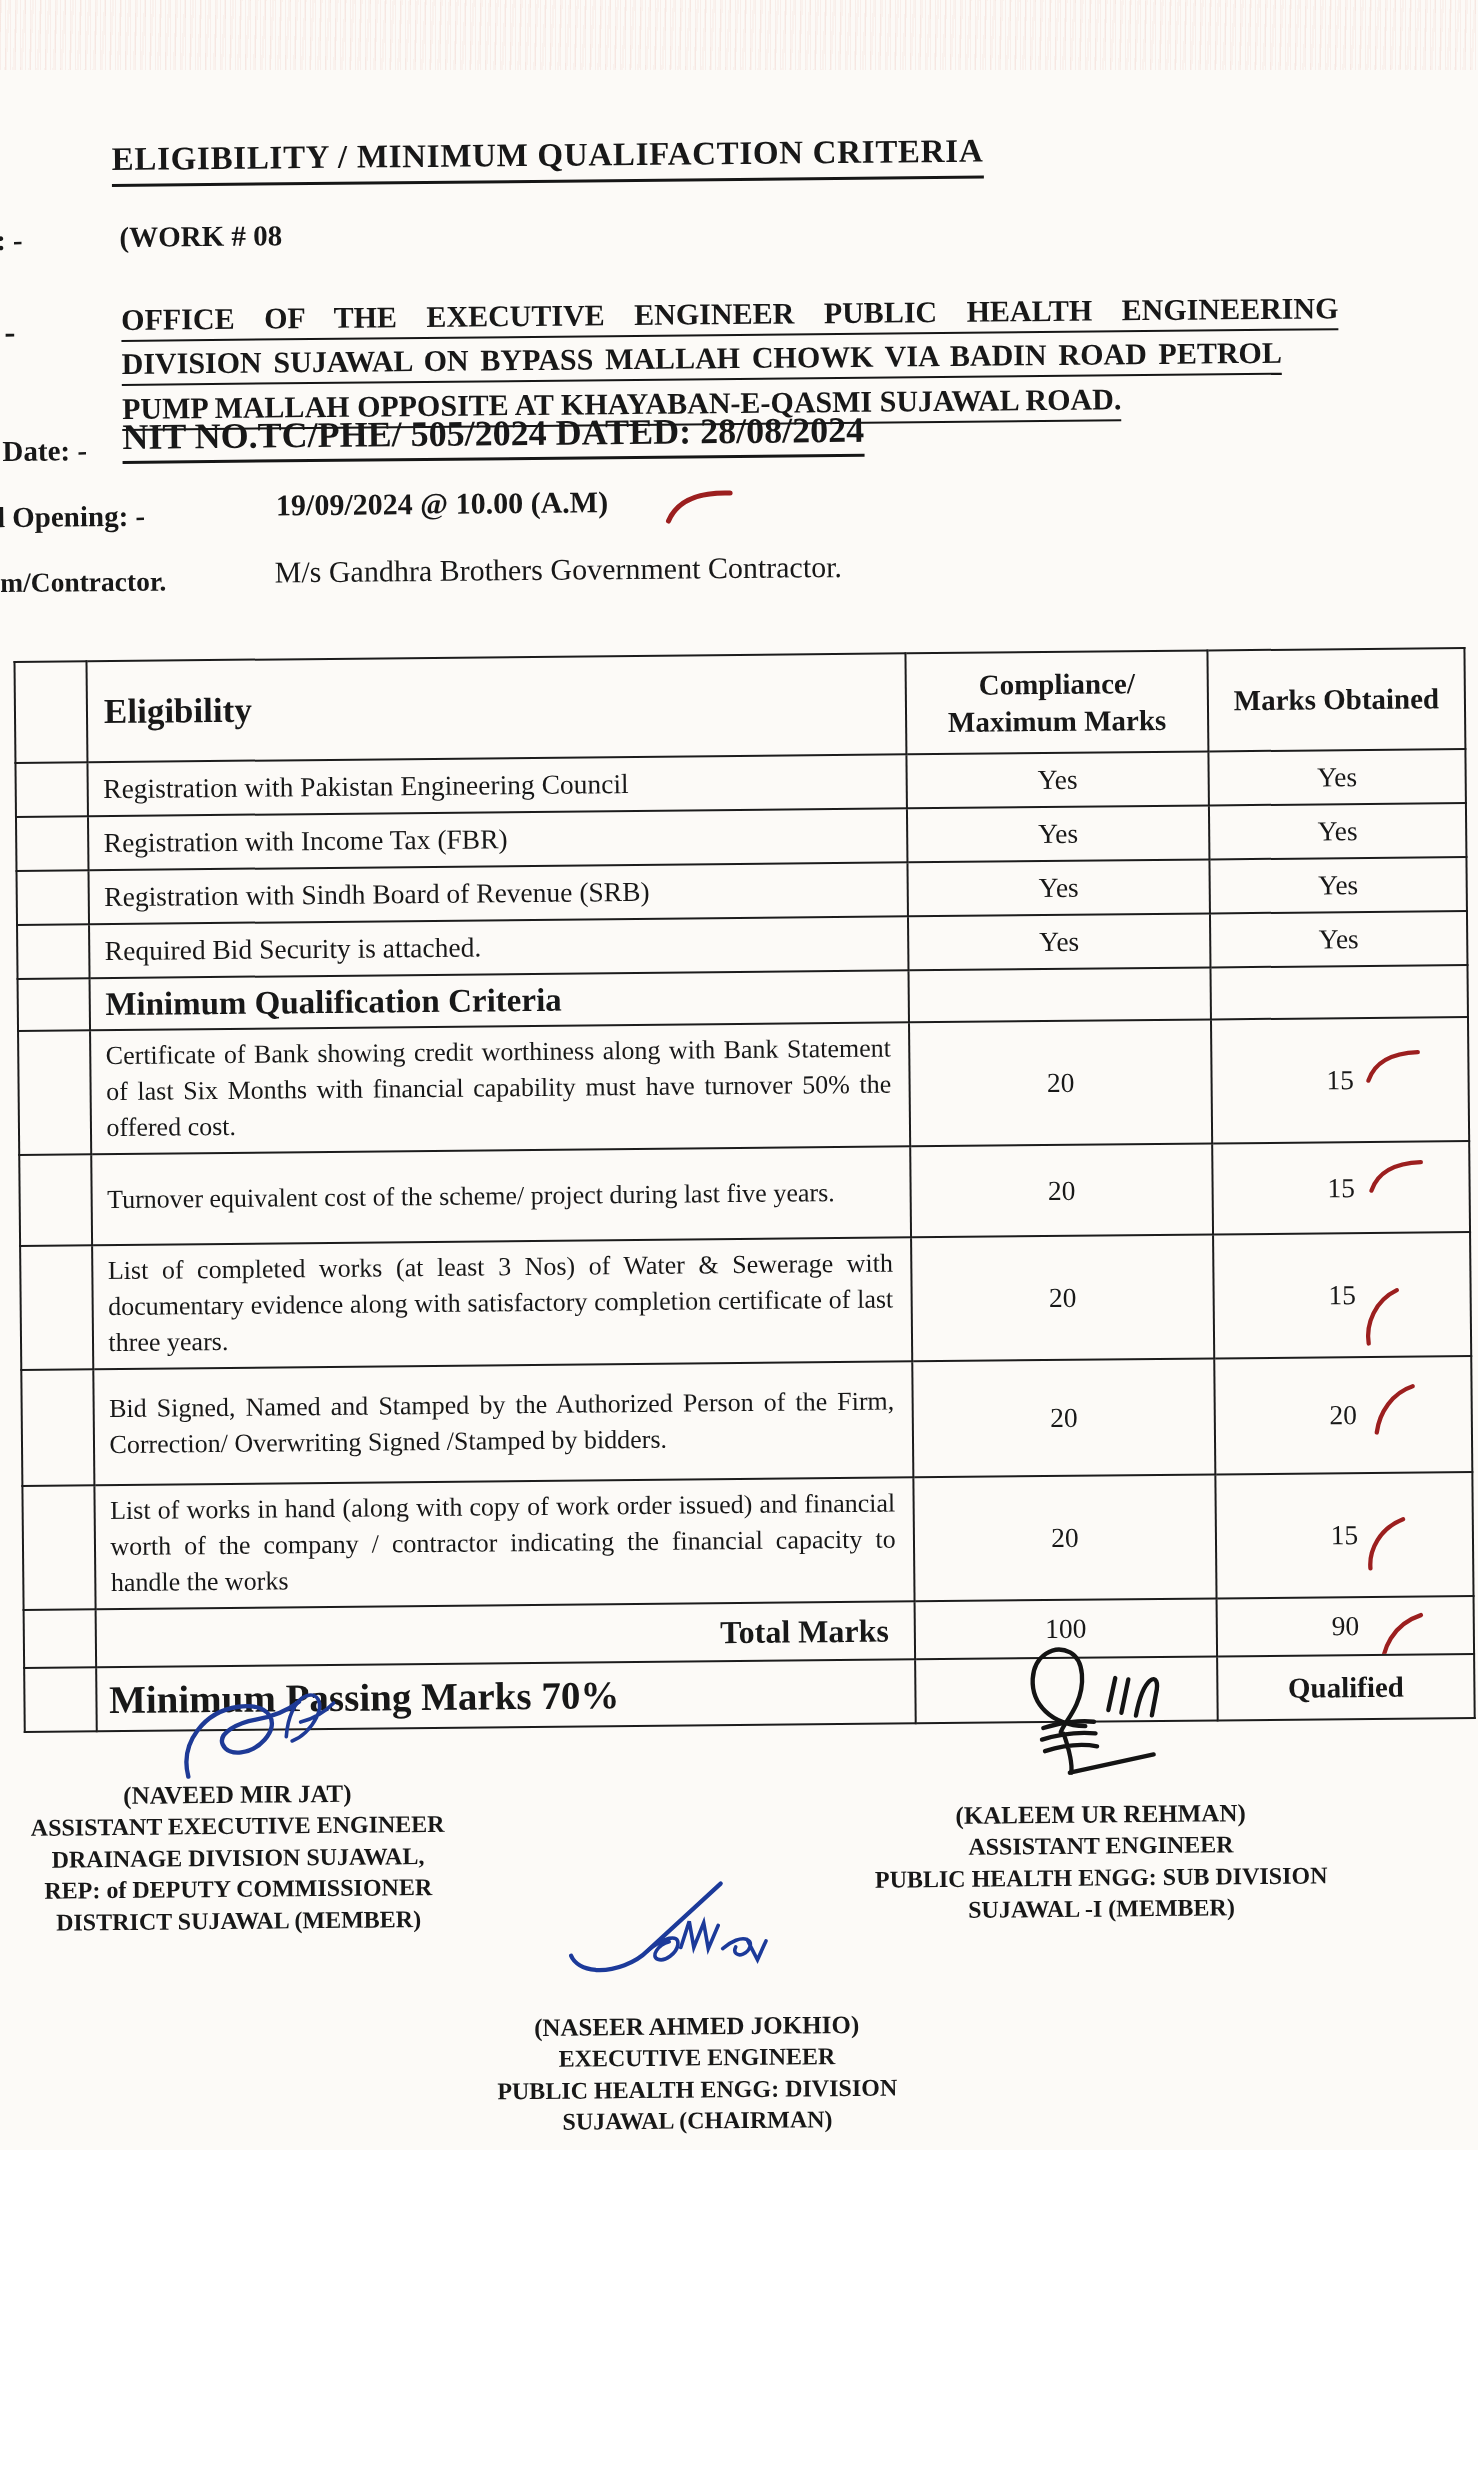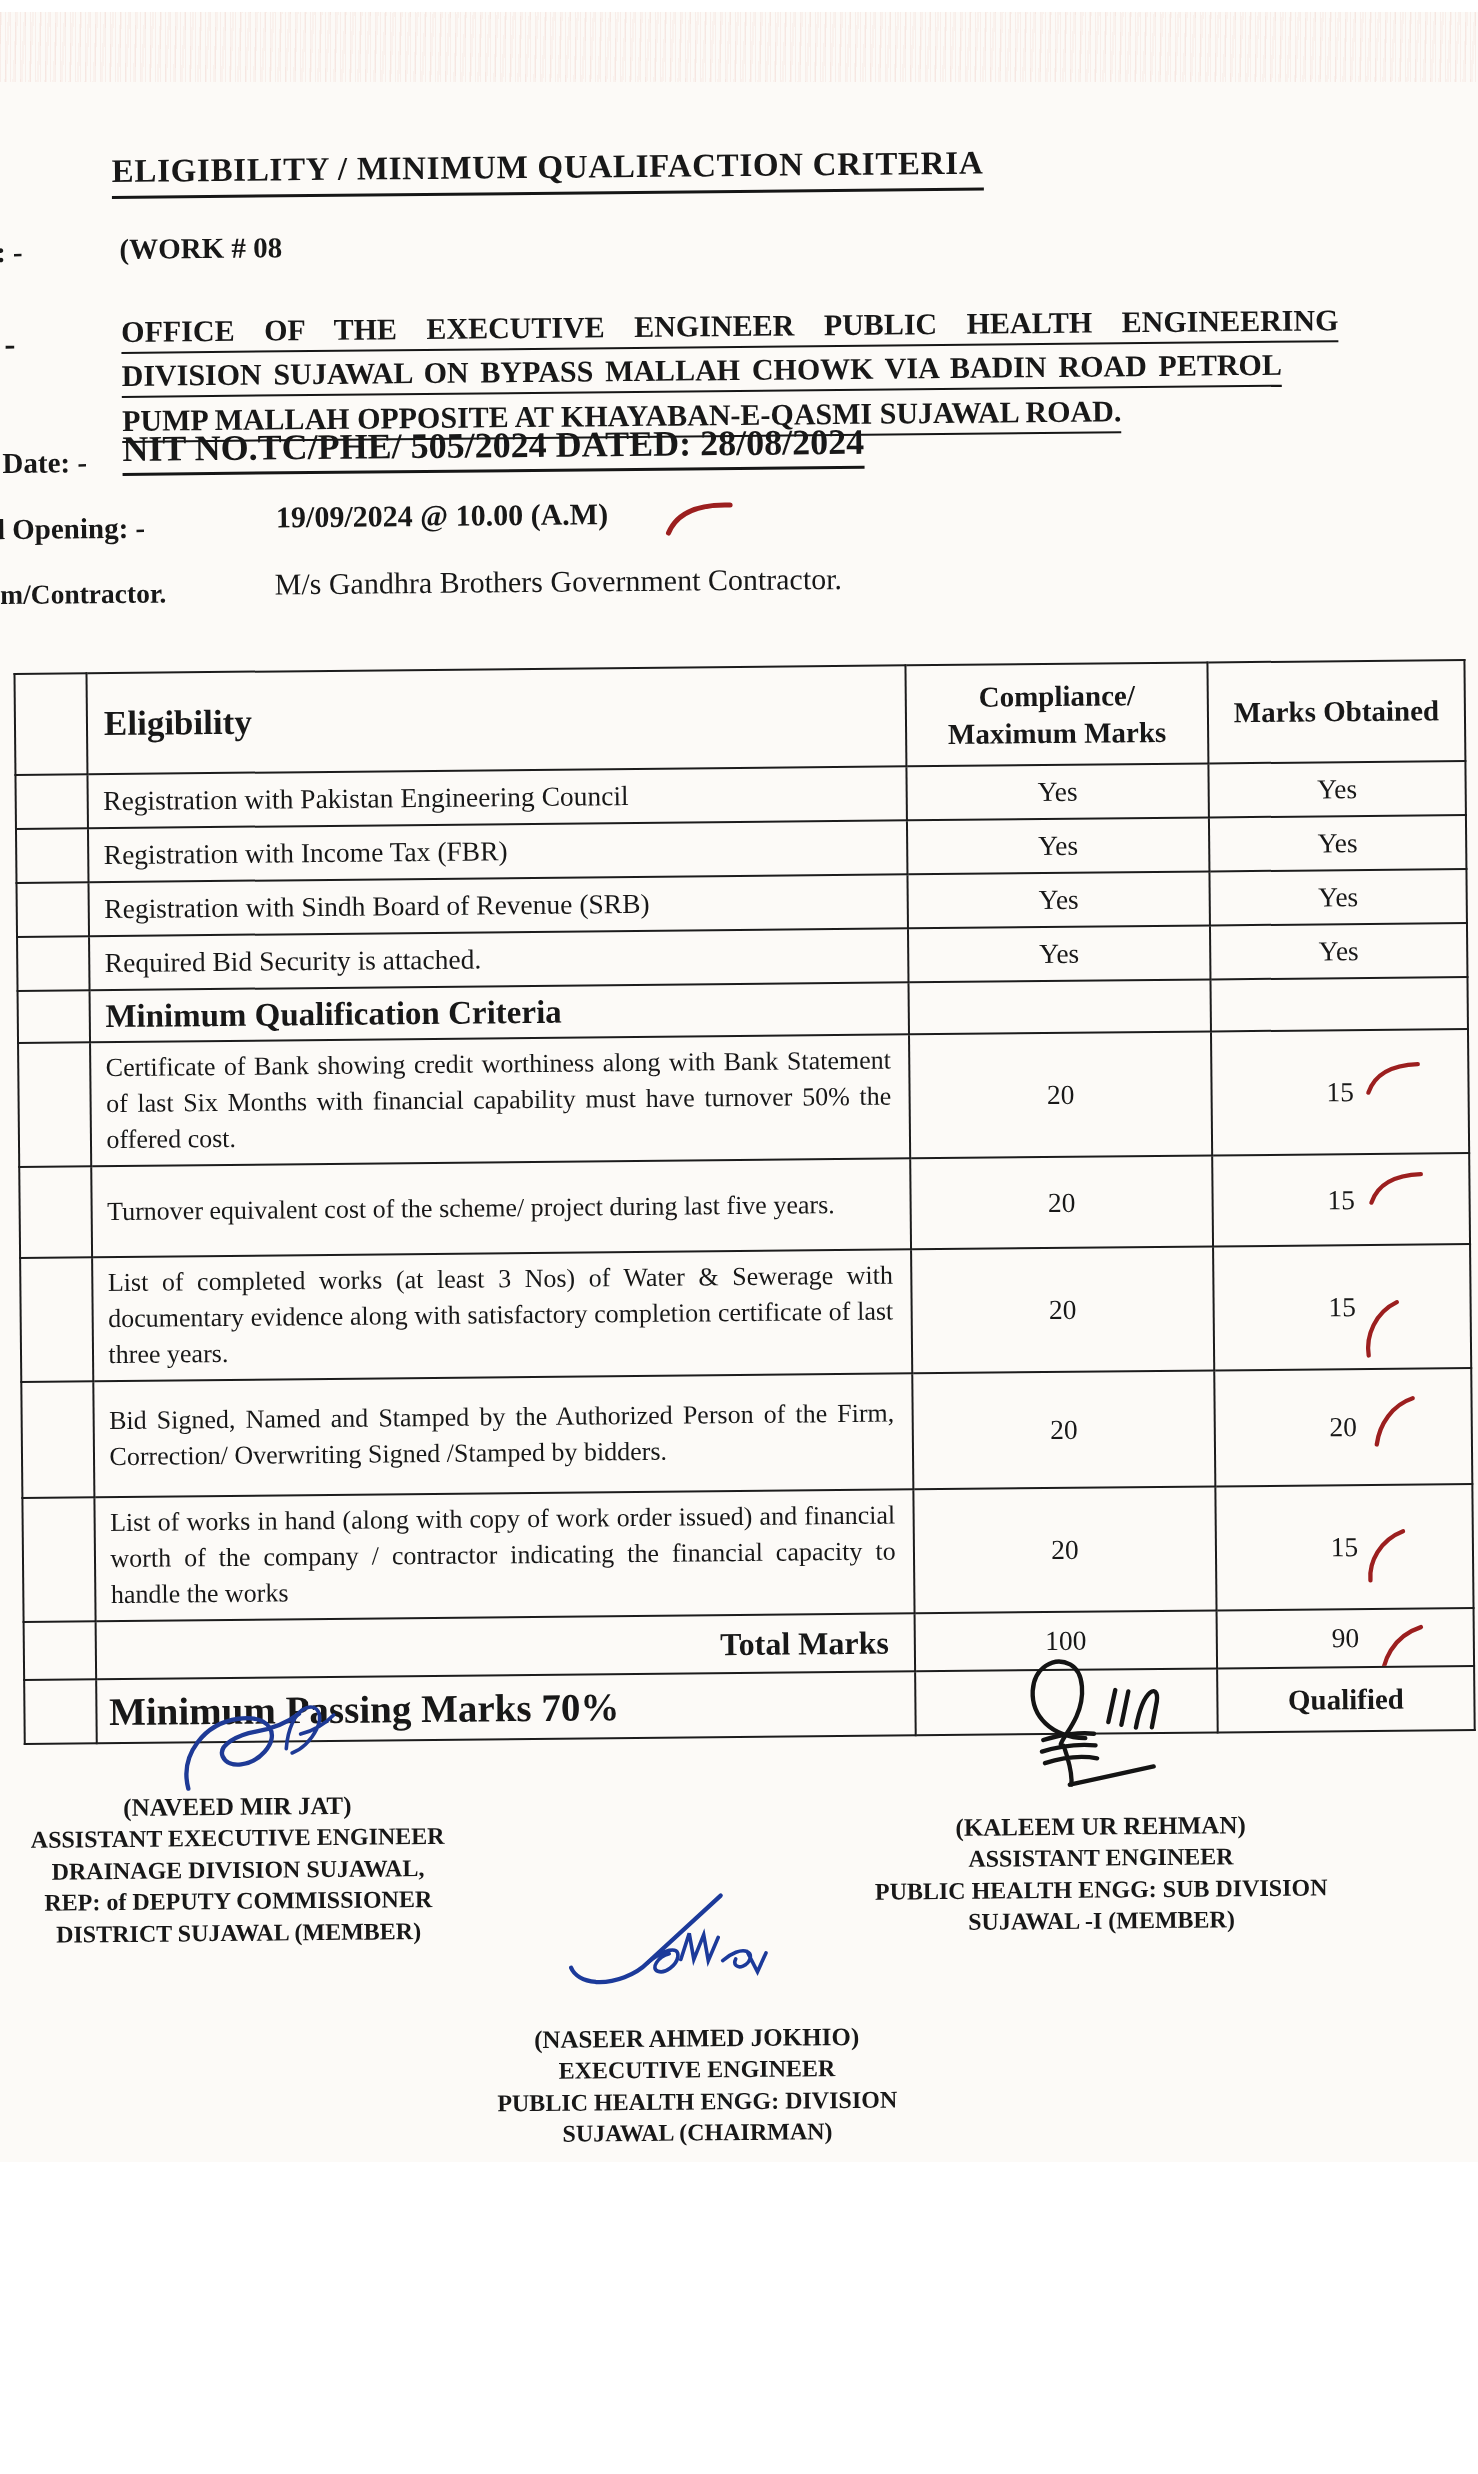--- a/index.html
+++ b/index.html
@@ -1,17 +1,17 @@
 <!DOCTYPE html>
 <html style="font-size:11.6px"><head>
 <meta charset="utf-8">
 <style>
   html,body{margin:0;padding:0;background:#ffffff;}
   #page{position:relative;width:1478px;height:2150px;background:#fcfaf7;overflow:hidden;
-        font-family:"Liberation Serif",serif;color:#181818;margin-top:12px;}
+        font-family:"Liberation Serif",serif;color:#181818;}
   
   .noise-top{position:absolute;top:0;left:0;width:100%;height:70px;
     background:
       repeating-linear-gradient(90deg, rgba(216,130,118,.10) 0 1.4px, transparent 1.4px 5px),
       repeating-linear-gradient(93deg, rgba(226,150,130,.08) 0 2.2px, transparent 2.2px 8px);}
   .noise-bottom{position:absolute;top:2362px;left:0;width:100%;height:64px;
     background:
       repeating-linear-gradient(90deg, rgba(205,105,95,.16) 0 1.4px, transparent 1.4px 3.6px),
       repeating-linear-gradient(88deg, rgba(222,135,120,.12) 0 2.2px, transparent 2.2px 6.5px);}
   .doc{position:absolute;inset:0;transform:rotate(-0.55deg);transform-origin:739px 1232px;}

